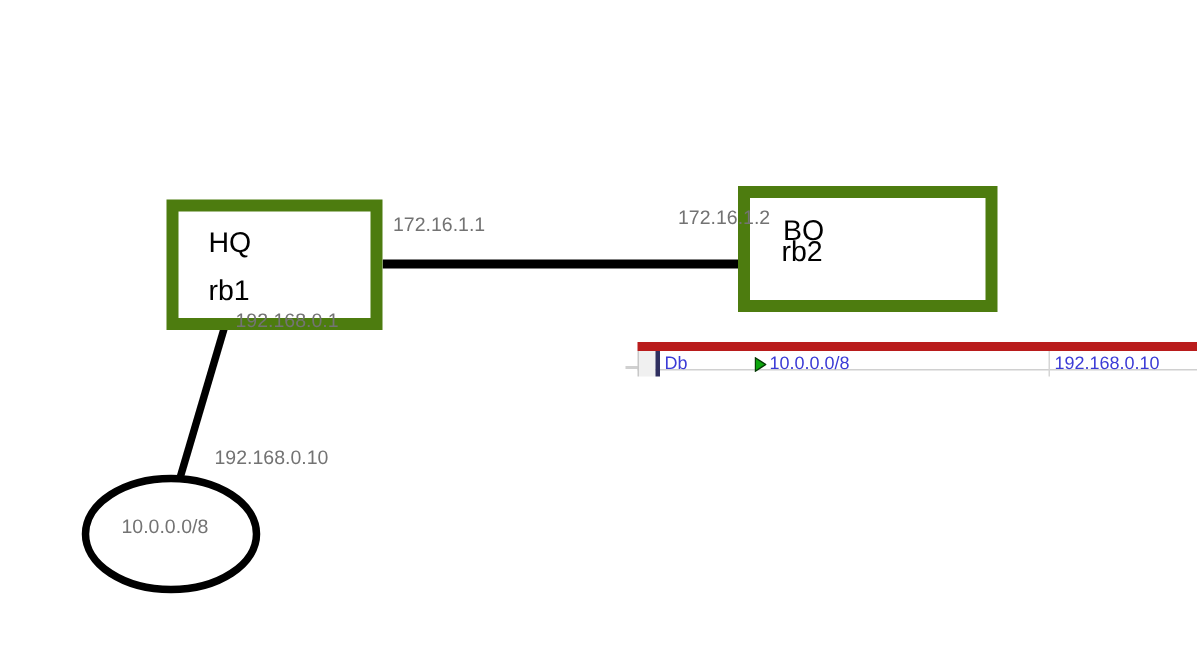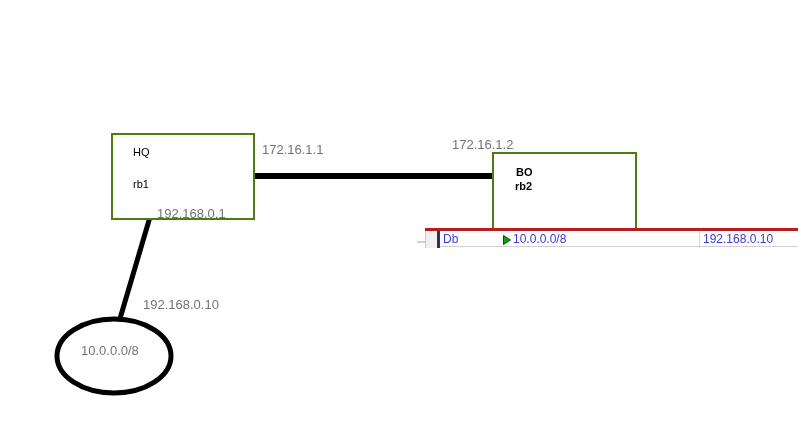--- a/index.html
+++ b/index.html
@@ -2,31 +2,31 @@
 <html><head>
 <meta charset="utf-8">
 <style>
   html,body{margin:0;padding:0;background:#fff;}
   .canvas{
     position:relative;width:798px;height:436px;background:#ffffff;overflow:hidden;
     font-family:"Liberation Sans",sans-serif;color:#000;
   }
   .shapes{position:absolute;left:0;top:0;width:798px;height:436px;}
   .node-box{
-    position:absolute;border:2px solid #4d7c0f;background:#fff;box-sizing:border-box;
-    font-size:11px;
+    position:absolute;border:8px solid #4d7c0f;background:#fff;box-sizing:border-box;
+    font-size:19px;
   }
   .node-box .t{position:absolute;white-space:nowrap;}
   .hq-box{left:111px;top:133px;width:144px;height:87px;}
-  .bo-box{left:492px;top:152px;width:145px;height:84px;font-weight:bold;}
+  .bo-box{left:492px;top:124px;width:173px;height:84px;}
   .lbl{position:absolute;font-size:13px;white-space:nowrap;color:#737373;}
   
   .route-row{
     position:absolute;left:425px;top:228px;width:373px;height:19px;
-    border-top:3px solid #b91c1c;border-bottom:1px solid #d0d0d0;
+    border-top:6px solid #b91c1c;border-bottom:1px solid #d0d0d0;
     box-sizing:border-box;background:#fff;font-size:12px;
   }
   .route-row .cell{position:absolute;top:0;height:17px;line-height:17px;white-space:nowrap;color:#3b3bd6;}
   .row-left-line{position:absolute;left:0;top:0;width:1px;height:17px;background:#c8c8c8;}
   .row-left-tick{position:absolute;left:-8px;top:10px;width:9px;height:2px;background:#d0d0d0;}
   .row-selector{position:absolute;left:1px;top:0;width:11px;height:17px;background:#f0f0f0;}
   .row-selbar{position:absolute;left:12px;top:0;width:3px;height:17px;background:#2f2f5f;}
   .row-colsep{position:absolute;left:274px;top:0;width:1px;height:17px;background:#d6d6d6;}
   .flags-cell{left:18px;}
   .dst-cell{left:88px;}

